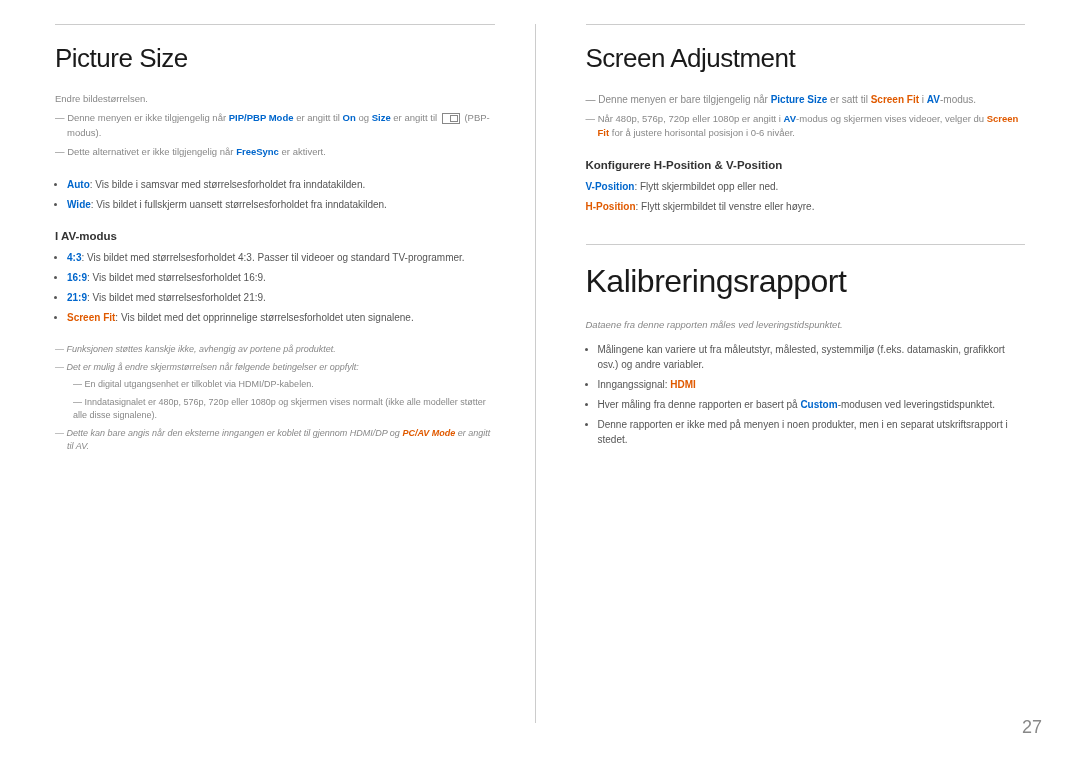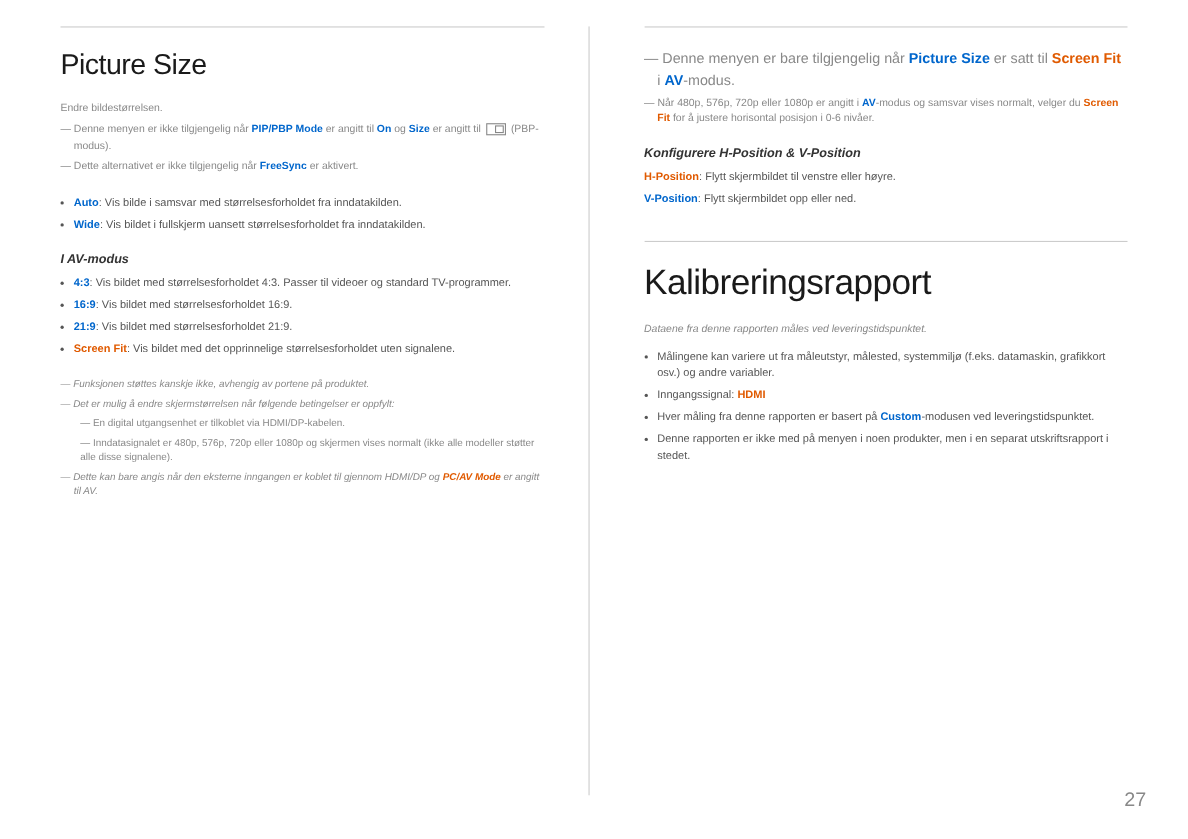--- a/index.html
+++ b/index.html
@@ -47,21 +47,20 @@
       width: 100%;
       height: 1px;
       background: #ccc;
       margin-bottom: 18px;
     }
     .subtitle {
       font-size: 11.5px;
       font-weight: 700;
       color: #333;
       margin-bottom: 8px;
-      font-style: italic;
     }
     .note {
       font-size: 9.5px;
       color: #888;
       margin-bottom: 5px;
       padding-left: 12px;
       text-indent: -12px;
       line-height: 1.5;
     }
     .note::before {
@@ -214,35 +213,36 @@
       <p class="dash-note">
         <span>Dette kan bare angis når den eksterne inngangen er koblet til gjennom HDMI/DP og </span><span class="highlight-orange" style="color:#e05a00;font-weight:600;">PC/AV Mode</span><span> er angitt til </span><span class="highlight-blue">AV</span><span>.</span>
       </p>
     </div>
   </div>
 
   <div class="right-column">
     <div class="divider"></div>
 
     <div class="section-block">
-      <p class="note" style="font-size:13px;">
+      <h1 class="section-title">Screen Adjustment</h1>
+      <p class="note" style="font-size:10px;">
         <span>Denne menyen er bare tilgjengelig når </span><span class="highlight-blue">Picture Size</span><span> er satt til </span><span class="highlight-orange" style="color:#e05a00;font-weight:600;">Screen Fit</span><span> i </span><span class="highlight-blue">AV</span><span>-modus.</span>
       </p>
       <p class="note" style="font-size:9.5px;">
-        <span>Når 480p, 576p, 720p eller 1080p er angitt i </span><span class="highlight-blue">AV</span><span>-modus og samsvar vises normalt, velger du </span><span class="highlight-orange" style="color:#e05a00;font-weight:600;">Screen Fit</span><span> for å justere horisontal posisjon i 0-6 nivåer.</span>
+        <span>Når 480p, 576p, 720p eller 1080p er angitt i </span><span class="highlight-blue">AV</span><span>-modus og skjermen vises videoer, velger du </span><span class="highlight-orange" style="color:#e05a00;font-weight:600;">Screen Fit</span><span> for å justere horisontal posisjon i 0-6 nivåer.</span>
       </p>
     </div>
 
     <div class="section-block">
       <p class="subtitle">Konfigurere H-Position &amp; V-Position</p>
       <p class="position-line">
+        <span class="v-position-label">V-Position</span><span>: Flytt skjermbildet opp eller ned.</span>
+      </p>
+      <p class="position-line">
         <span class="h-position-label">H-Position</span><span>: Flytt skjermbildet til venstre eller høyre.</span>
-      </p>
-      <p class="position-line">
-        <span class="v-position-label">V-Position</span><span>: Flytt skjermbildet opp eller ned.</span>
       </p>
     </div>
 
     <div class="section-block" style="margin-top: 30px;">
       <div class="divider"></div>
       <h1 class="section-title-large">Kalibreringsrapport</h1>
 
       <p class="note-plain" style="margin-bottom:10px;font-style:italic;">Dataene fra denne rapporten måles ved leveringstidspunktet.</p>
 
       <ul class="bullet-list">

